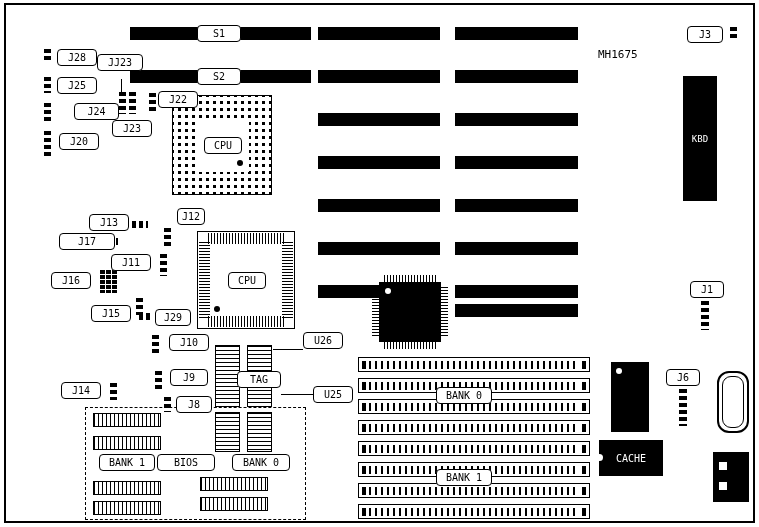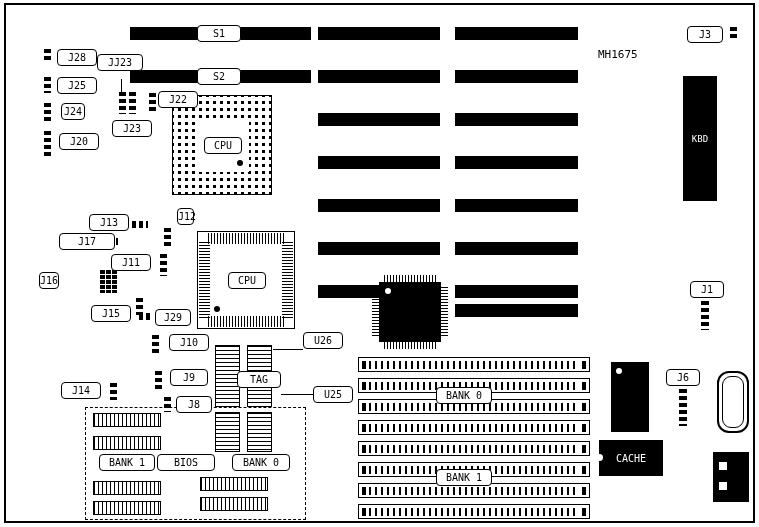--- a/index.html
+++ b/index.html
@@ -101,47 +101,47 @@
 
 <div class="kbd">
   <span>KBD</span>
 </div>
 
 <div class="ph-v" style="left:44px;top:49px;height:14px"></div>
 <div class="lbl" style="left:57px;top:49px;width:40px">J28</div>
 <div class="ph-v" style="left:44px;top:77px;height:16px"></div>
 <div class="lbl" style="left:57px;top:77px;width:40px">J25</div>
 <div class="ph-v" style="left:44px;top:103px;height:20px"></div>
-<div class="lbl" style="left:61px;top:103px;width:24px">J24</div>
+<div class="lbl" style="left:74px;top:103px;width:45px">J24</div>
 <div class="ph-v" style="left:44px;top:131px;height:26px"></div>
 <div class="lbl" style="left:59px;top:133px;width:40px">J20</div>
 
 <div class="lbl" style="left:97px;top:54px;width:46px">JJ23</div>
 <div class="ln" style="left:121px;top:79px;width:1px;height:13px"></div>
 <div class="ph-v" style="left:119px;top:92px;height:22px"></div>
 <div class="ph-v" style="left:129px;top:92px;height:22px"></div>
 <div class="lbl" style="left:112px;top:120px;width:40px">J23</div>
 <div class="ph-v" style="left:149px;top:93px;height:18px"></div>
 <div class="lbl" style="left:158px;top:91px;width:40px">J22</div>
 
 <div class="pga">
   <div class="pga-center"></div>
   <div class="pga-dot"></div>
   <div class="lbl" style="left:31px;top:41px;width:38px">CPU</div>
 </div>
 
 <div class="lbl" style="left:89px;top:214px;width:40px">J13</div>
 <div class="ph-h" style="left:132px;top:221px;width:16px"></div>
-<div class="lbl" style="left:177px;top:208px;width:17px">J12</div>
+<div class="lbl" style="left:177px;top:208px;width:28px">J12</div>
 <div class="ph-v" style="left:164px;top:228px;height:18px"></div>
 <div class="lbl" style="left:59px;top:233px;width:56px">J17</div>
 <div class="ph-h" style="left:102px;top:238px;width:16px"></div>
 <div class="lbl" style="left:111px;top:254px;width:40px">J11</div>
 <div class="ph-v" style="left:160px;top:254px;height:22px"></div>
-<div class="lbl" style="left:39px;top:272px;width:20px">J16</div>
+<div class="lbl" style="left:51px;top:272px;width:40px">J16</div>
 <div class="gridblk" style="left:100px;top:270px;width:17px;height:23px"></div>
 <div class="ph-v" style="left:136px;top:298px;height:17px"></div>
 <div class="lbl" style="left:91px;top:305px;width:40px">J15</div>
 <div class="ph-h" style="left:139px;top:313px;width:14px"></div>
 <div class="lbl" style="left:155px;top:309px;width:36px">J29</div>
 <div class="ph-v" style="left:152px;top:335px;height:19px"></div>
 <div class="lbl" style="left:169px;top:334px;width:40px">J10</div>
 <div class="ph-v" style="left:155px;top:371px;height:18px"></div>
 <div class="lbl" style="left:170px;top:369px;width:38px">J9</div>
 <div class="ph-v" style="left:110px;top:383px;height:17px"></div>

